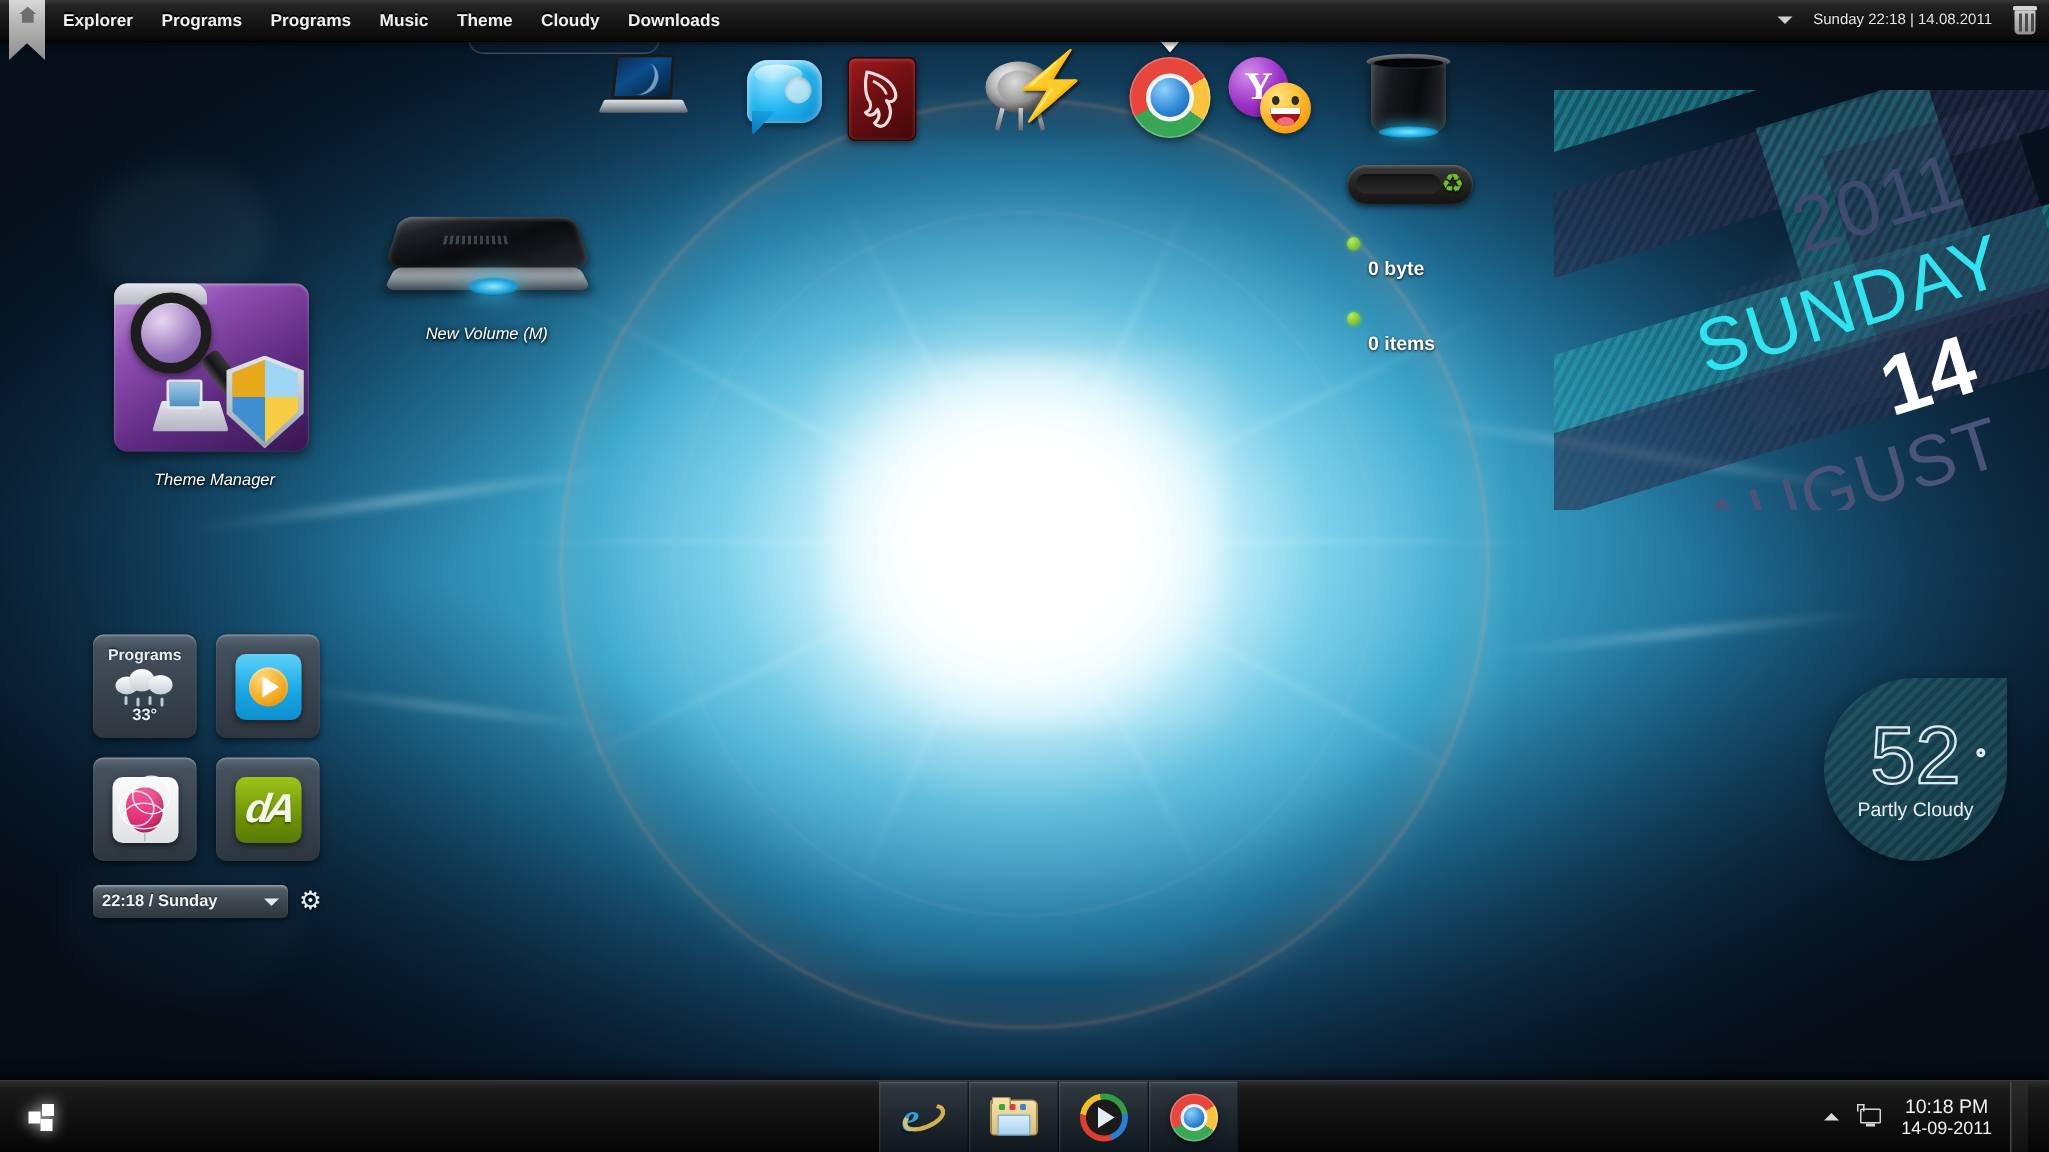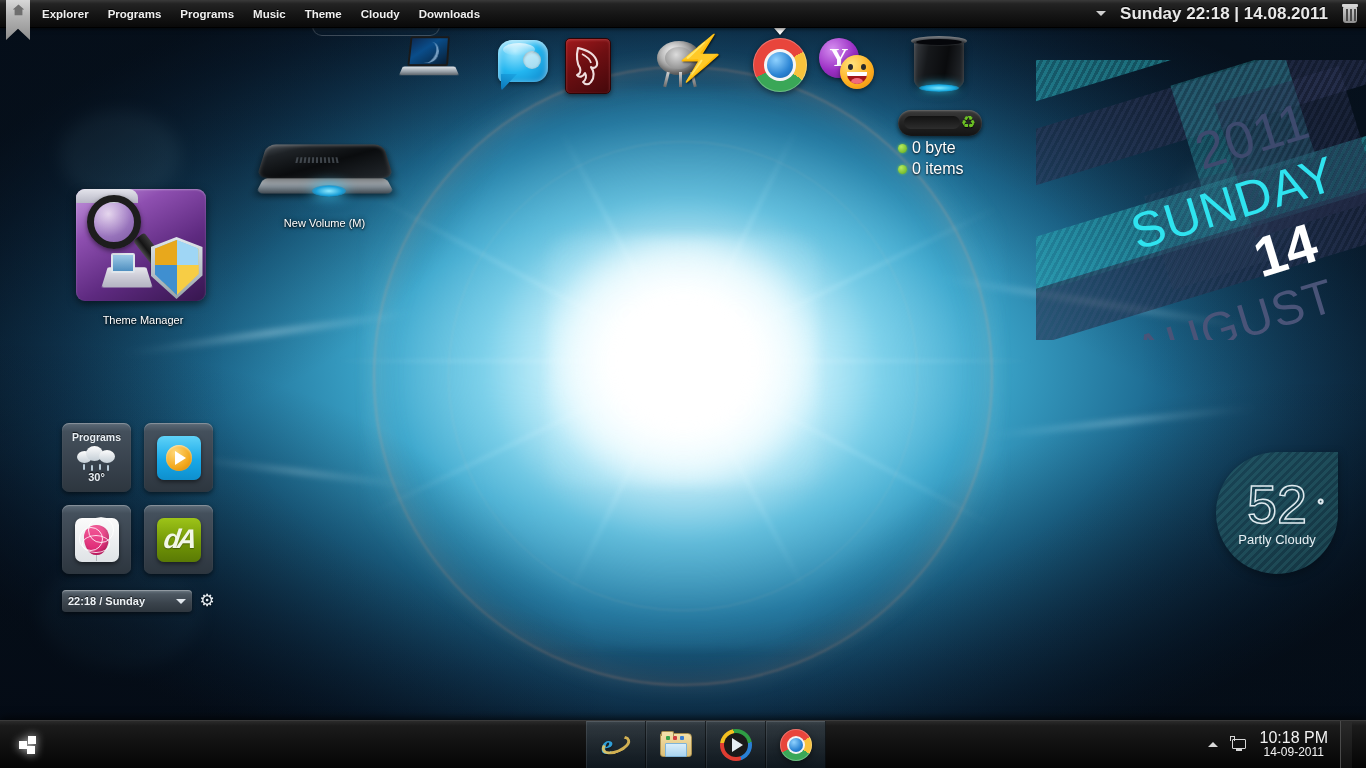--- a/index.html
+++ b/index.html
@@ -85,21 +85,21 @@
     display:flex; justify-content:center; padding-top:4px;
     box-shadow:0 1px 3px rgba(0,0,0,.7);
   }
   .menu-items { display:flex; align-items:center; gap:15px; margin-left:40px; }
   .menu-item {
     color:#f0f0f0; font-size:11.5px; font-weight:bold;
     text-shadow:0 -1px 0 rgba(0,0,0,.9);
     cursor:default; padding:2px 2px;
   }
   .mb-right { margin-left:auto; display:flex; align-items:center; gap:14px; padding-right:8px; }
-  .mb-clock { color:#e8e8e8; font-size:17px; font-weight:bold; text-shadow:0 -1px 0 #000; }
+  .mb-clock { color:#e8e8e8; font-size:10px; font-weight:normal; text-shadow:0 -1px 0 #000; }
   .mb-caret { width:0;height:0;border-left:5px solid transparent;border-right:5px solid transparent;border-top:5px solid #cfcfcf; }
   .mb-trash { width:16px; height:20px; position:relative; }
   .mb-trash .can {
     position:absolute; left:1px; top:3px; width:14px; height:16px;
     background:linear-gradient(180deg,#cfcfcf,#8f8f8f);
     border-radius:1px 1px 3px 3px;
   }
   .mb-trash .lid { position:absolute; left:0; top:0; width:16px; height:3px; background:#d5d5d5; border-radius:1px; }
   .mb-trash .bar { position:absolute; top:5px; width:2px; height:12px; background:#4a4a4a; }
 
@@ -111,20 +111,21 @@
     background:linear-gradient(180deg, rgba(255,255,255,.07), rgba(255,255,255,0));
     z-index:58;
   }
 
   
   .dicon { position:absolute; text-align:center; cursor:default; z-index:20; }
   .dicon .label {
     color:#fff; font-size:11px; margin-top:4px;
     text-shadow:0 1px 2px rgba(0,0,0,.95), 0 0 5px rgba(0,0,0,.8);
     white-space:nowrap;
+    font-style:italic;
   }
   .marker-caret {
     position:absolute; left:50%; top:-10px; transform:translateX(-50%);
     width:0;height:0;border-left:6px solid transparent;border-right:6px solid transparent;border-top:7px solid #fff;
     filter:drop-shadow(0 1px 1px rgba(0,0,0,.6));
   }
 
   
   .ic-laptop { width:58px; height:46px; position:relative; margin:0 auto; }
   .lt-screen { position:absolute; left:10px; top:0; width:40px; height:30px;
@@ -212,21 +213,21 @@
     box-shadow:inset 0 1px 2px rgba(255,255,255,.25), 0 2px 4px rgba(0,0,0,.6);
     position:relative; }
   .rw-slot { position:absolute; left:6px; top:6px; width:56px; height:13px; border-radius:7px;
     background:linear-gradient(180deg,#121212,#2d2d2d); }
   .rw-recycle { position:absolute; right:6px; top:3px; color:#6cc024; font-size:17px; line-height:19px;
     text-shadow:0 1px 1px rgba(0,0,0,.7); }
   .rw-row { display:flex; align-items:center; gap:5px; margin-top:3px; }
   .rw-dot { width:9px; height:9px; border-radius:50%;
     background:radial-gradient(circle at 35% 30%, #b6ec5e, #5fa91c);
     box-shadow:0 0 3px rgba(130,220,60,.8); }
-  .rw-txt { color:#fff; font-size:16px; font-weight:normal; text-shadow:0 1px 2px rgba(0,0,0,.95); }
+  .rw-txt { color:#fff; font-size:13px; font-weight:bold; text-shadow:0 1px 2px rgba(0,0,0,.95);margin-top:32px; }
 
   
   #date-widget { position:absolute; right:0; top:60px; width:330px; height:280px; overflow:hidden; z-index:18; }
   .dw-band { position:absolute; height:54px; width:430px; left:-30px;
     transform:rotate(-17deg); transform-origin:0 0; }
   .dw-band.teal  { background:repeating-linear-gradient(135deg, rgba(42,164,176,.62) 0 3px, rgba(32,140,152,.5) 3px 6px); }
   .dw-band.navy  { background:repeating-linear-gradient(135deg, rgba(44,52,84,.62) 0 3px, rgba(32,38,64,.55) 3px 6px); }
   .dw-sq { position:absolute; transform:rotate(-17deg); }
   .dw-txt { position:absolute; transform:rotate(-17deg); transform-origin:0 0;
     font-family:"Liberation Sans", sans-serif; font-weight:normal; white-space:nowrap; }
@@ -314,21 +315,21 @@
     background:linear-gradient(180deg, rgba(120,160,190,.22), rgba(40,70,95,.28));
     box-shadow:inset 0 1px 0 rgba(255,255,255,.12);
   }
   .tb-tray { margin-left:auto; display:flex; align-items:center; gap:12px; padding-right:14px; height:48px; }
   .tray-caret { width:0;height:0;border-left:5px solid transparent;border-right:5px solid transparent;border-bottom:5px solid #d8d8d8; cursor:default; }
   .tray-net { width:18px; height:17px; position:relative; cursor:default; }
   .tn-mon { position:absolute; left:2px; top:3px; width:14px; height:10px; border:1.6px solid #d6d6d6; border-radius:1px; }
   .tn-stand { position:absolute; left:6px; top:13px; width:6px; height:2px; background:#d6d6d6; }
   .tn-plug { position:absolute; left:0; top:0; width:5px; height:5px; border:1.5px solid #d6d6d6; border-bottom:none; }
   .tray-clock { text-align:center; color:#f2f2f2; line-height:15px; cursor:default; }
-  .tray-clock .t1 { font-size:16px; }
+  .tray-clock .t1 { font-size:13px; }
   .tray-clock .t2 { font-size:12px; }
   .show-desktop { width:12px; height:48px; border-left:1px solid #4a4a4a;
     background:linear-gradient(180deg,#2a2a2a,#101010); cursor:default; }
 
   
   .ie-ico { width:30px; height:30px; position:relative; }
   .ie-e { color:#2f9fd8; font-family:"Liberation Serif", serif; font-size:27px; font-style:italic; font-weight:bold;
     line-height:30px; text-shadow:0 1px 2px rgba(0,0,0,.5); }
   .ie-ring { position:absolute; left:0; top:7px; width:30px; height:16px; border-radius:50%;
     border:3px solid rgba(240,200,90,.85); border-top-color:transparent; transform:rotate(-22deg); }
@@ -521,21 +522,21 @@
       <div class="tile-title">Programs</div>
       <div class="cloud-art">
         <div class="cl" style="left:0;   top:6px;  width:15px; height:12px;"></div>
         <div class="cl" style="left:9px;  top:1px;  width:17px; height:15px;"></div>
         <div class="cl" style="left:22px; top:5px;  width:16px; height:13px;"></div>
         <div class="rain" style="left:6px;  top:19px;"></div>
         <div class="rain" style="left:14px; top:20px;"></div>
         <div class="rain" style="left:22px; top:19px;"></div>
         <div class="rain" style="left:30px; top:20px;"></div>
       </div>
-      <div class="tile-temp">30°</div>
+      <div class="tile-temp">33°</div>
     </div>
     <div class="tile">
       <div class="inner-ico mp-ico">
         <div class="mp-play">
             <div class="mp-tri"></div>
           </div>
       </div>
     </div>
   </div>
   <div class="tile-row">

